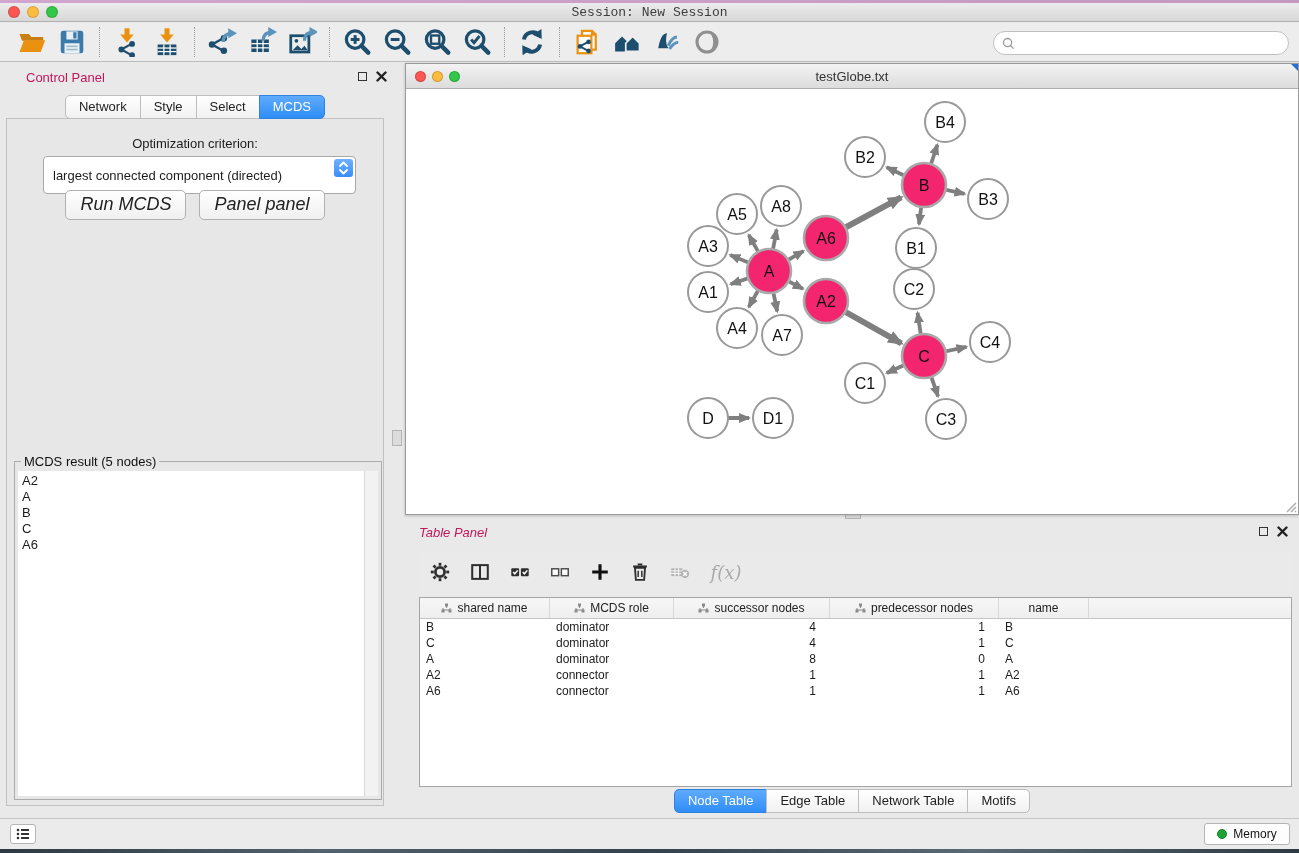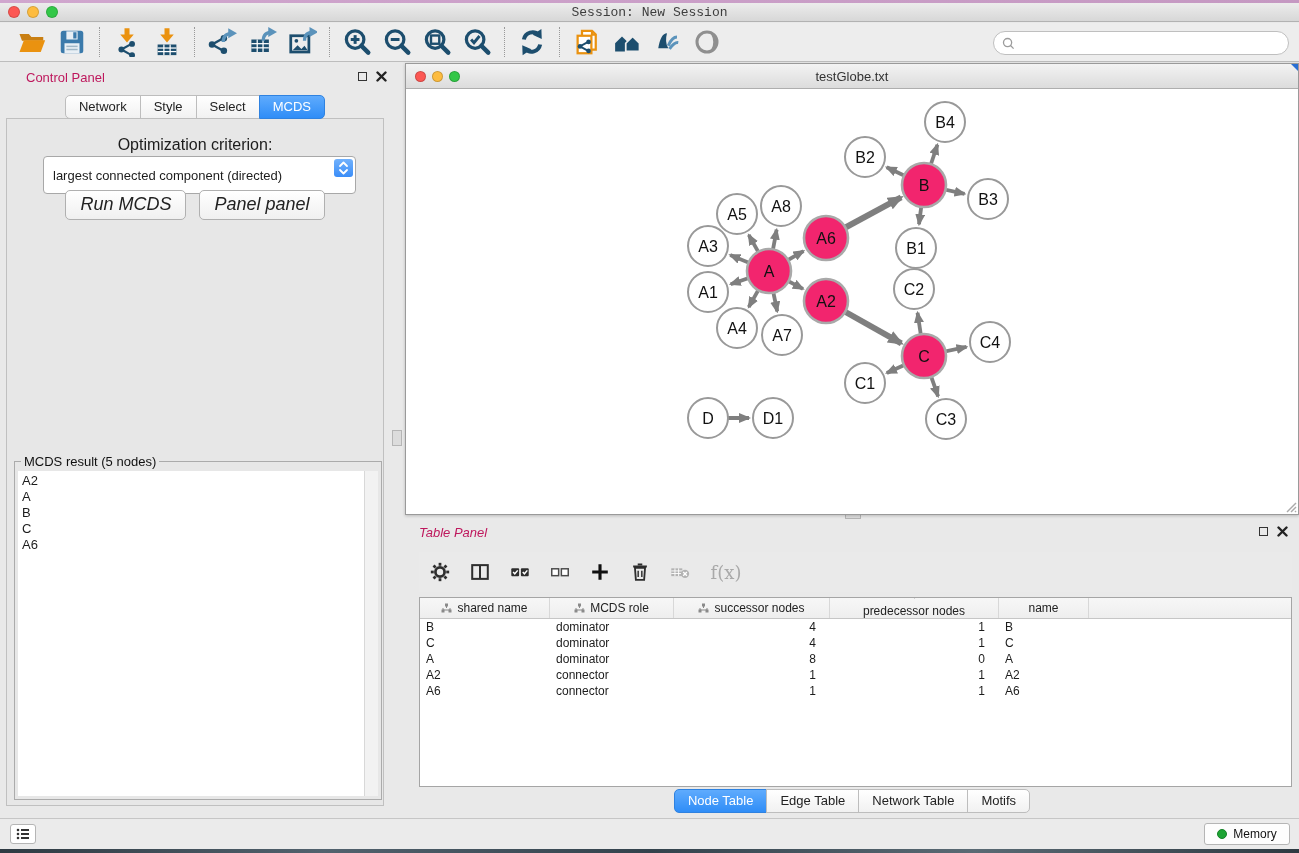--- a/index.html
+++ b/index.html
@@ -36,21 +36,21 @@
   .float-ico { width:9px; height:9px; border:1.5px solid #333; }
   .cp-tabs { position:absolute; left:0; top:95px; width:390px; display:flex; justify-content:center; }
   .tabs-row { display:inline-flex; }
   .tab { background:linear-gradient(#ffffff,#f1f1f1); border:1px solid #bdbdbd; margin-left:-1px;
          padding:3px 13px 4px; font-size:13px; color:#222; }
   .tab:first-child { border-radius:5px 0 0 5px; margin-left:0; }
   .tab:last-child { border-radius:0 5px 5px 0; }
   .tab.sel { background:linear-gradient(#5fabfd,#2f8df7); border-color:#2f82e0; color:#fff; }
   .cp-content { position:absolute; left:6px; top:118px; width:378px; height:688px;
                 border:1px solid #c0c0c0; background:#e7e7e7; }
-  .opt-label { position:absolute; left:0; top:136px; width:390px; text-align:center; font-size:16px; }
+  .opt-label { position:absolute; left:0; top:136px; width:390px; text-align:center; font-size:13px; }
   .dropdown { position:absolute; left:43px; top:156px; width:313px; height:38px; background:#fff;
               border:1px solid #a8a8a8; border-radius:4px; font-size:13px; display:flex;
               align-items:center; padding-left:9px; }
   .dd-stepper { position:absolute; right:2px; top:2px; width:19px; height:18px; border-radius:3px;
                 background:linear-gradient(#71b1fc,#3a8df8); display:flex; flex-direction:column;
                 align-items:center; justify-content:center; }
   .cp-buttons { position:absolute; left:0; top:190px; width:390px; display:flex; justify-content:center; gap:13px; }
   .aqua-btn { background:linear-gradient(#ffffff,#f0f0f0); border:1px solid #b0b0b0; border-radius:5px;
               font-size:18px; padding:3px 14px 4px; color:#222; font-family:"Liberation Sans",sans-serif;font-style:italic; }
   .result-group { position:absolute; left:14px; top:461px; width:368px; height:339px;
@@ -82,21 +82,21 @@
   .corner-flag { position:absolute; right:0; top:0; width:0; height:0;
                  border-top:7px solid #2a6fd4; border-left:7px solid transparent; }
   .resize-grip { position:absolute; right:1px; bottom:1px; }
 
   
   .tp-title { position:absolute; left:419px; top:525px; font-size:13px; color:#be185d;font-style:italic; }
   .tp-toolbar { position:absolute; left:419px; top:552px; width:873px; height:40px; background:#eaeaea;
                 display:flex; align-items:center; gap:14px; padding-left:8px; }
   .tp-btn { width:26px; height:26px; display:flex; align-items:center; justify-content:center; }
   .tp-btn svg { width:22px; height:22px; }
-  .fx { font-family:"DejaVu Serif",serif; font-size:18px; color:#a9a9a9; }
+  .fx { font-family:"DejaVu Serif",serif; font-style:italic; font-size:18px; color:#a9a9a9; }
   .table-wrap { position:absolute; left:419px; top:597px; width:873px; height:190px; background:#fff;
                 border:1px solid #a5a5a5; overflow:hidden; }
   .thead { display:flex; height:21px; background:linear-gradient(#f7f7f7,#eeeeee);
            border-bottom:1px solid #c6c6c6; }
   .th { display:flex; align-items:center; justify-content:center; gap:5px; font-size:12px;
         color:#222; border-right:1px solid #d8d8d8; }
   .th:last-child { border-right:none; }
   .trow { display:flex; height:16px; align-items:center; }
   .td { font-size:12px; padding:0 6px; white-space:nowrap; overflow:hidden; }
   .td.num { text-align:right; padding-right:14px; }
@@ -535,21 +535,21 @@
      <line x1="5.5" y1="2.5" x2="5.5" y2="5" stroke="#8a8a8a" stroke-width="1"></line>
      <line x1="2" y1="7" x2="9" y2="7" stroke="#8a8a8a" stroke-width="1"></line>
      <line x1="2" y1="5" x2="2" y2="7" stroke="#8a8a8a" stroke-width="1"></line>
             <line x1="9" y1="5" x2="9" y2="7" stroke="#8a8a8a" stroke-width="1"></line>
      <rect x="4" y="0.5" width="3" height="3" fill="#8a8a8a"></rect>
             <rect x="0.5" y="6.5" width="3" height="3" fill="#8a8a8a"></rect>
             <rect x="7.5" y="6.5" width="3" height="3" fill="#8a8a8a"></rect>
           </svg>
           <span>successor nodes</span>
         </div>
-        <div class="th" style="width: 169px; flex-direction: column;">
+        <div class="th" style="width: 169px;">
           <svg width="11" height="10" viewBox="0 0 11 10">
      <line x1="5.5" y1="2.5" x2="5.5" y2="5" stroke="#8a8a8a" stroke-width="1"></line>
      <line x1="2" y1="7" x2="9" y2="7" stroke="#8a8a8a" stroke-width="1"></line>
      <line x1="2" y1="5" x2="2" y2="7" stroke="#8a8a8a" stroke-width="1"></line>
             <line x1="9" y1="5" x2="9" y2="7" stroke="#8a8a8a" stroke-width="1"></line>
      <rect x="4" y="0.5" width="3" height="3" fill="#8a8a8a"></rect>
             <rect x="0.5" y="6.5" width="3" height="3" fill="#8a8a8a"></rect>
             <rect x="7.5" y="6.5" width="3" height="3" fill="#8a8a8a"></rect>
           </svg>
           <span>predecessor nodes</span>

